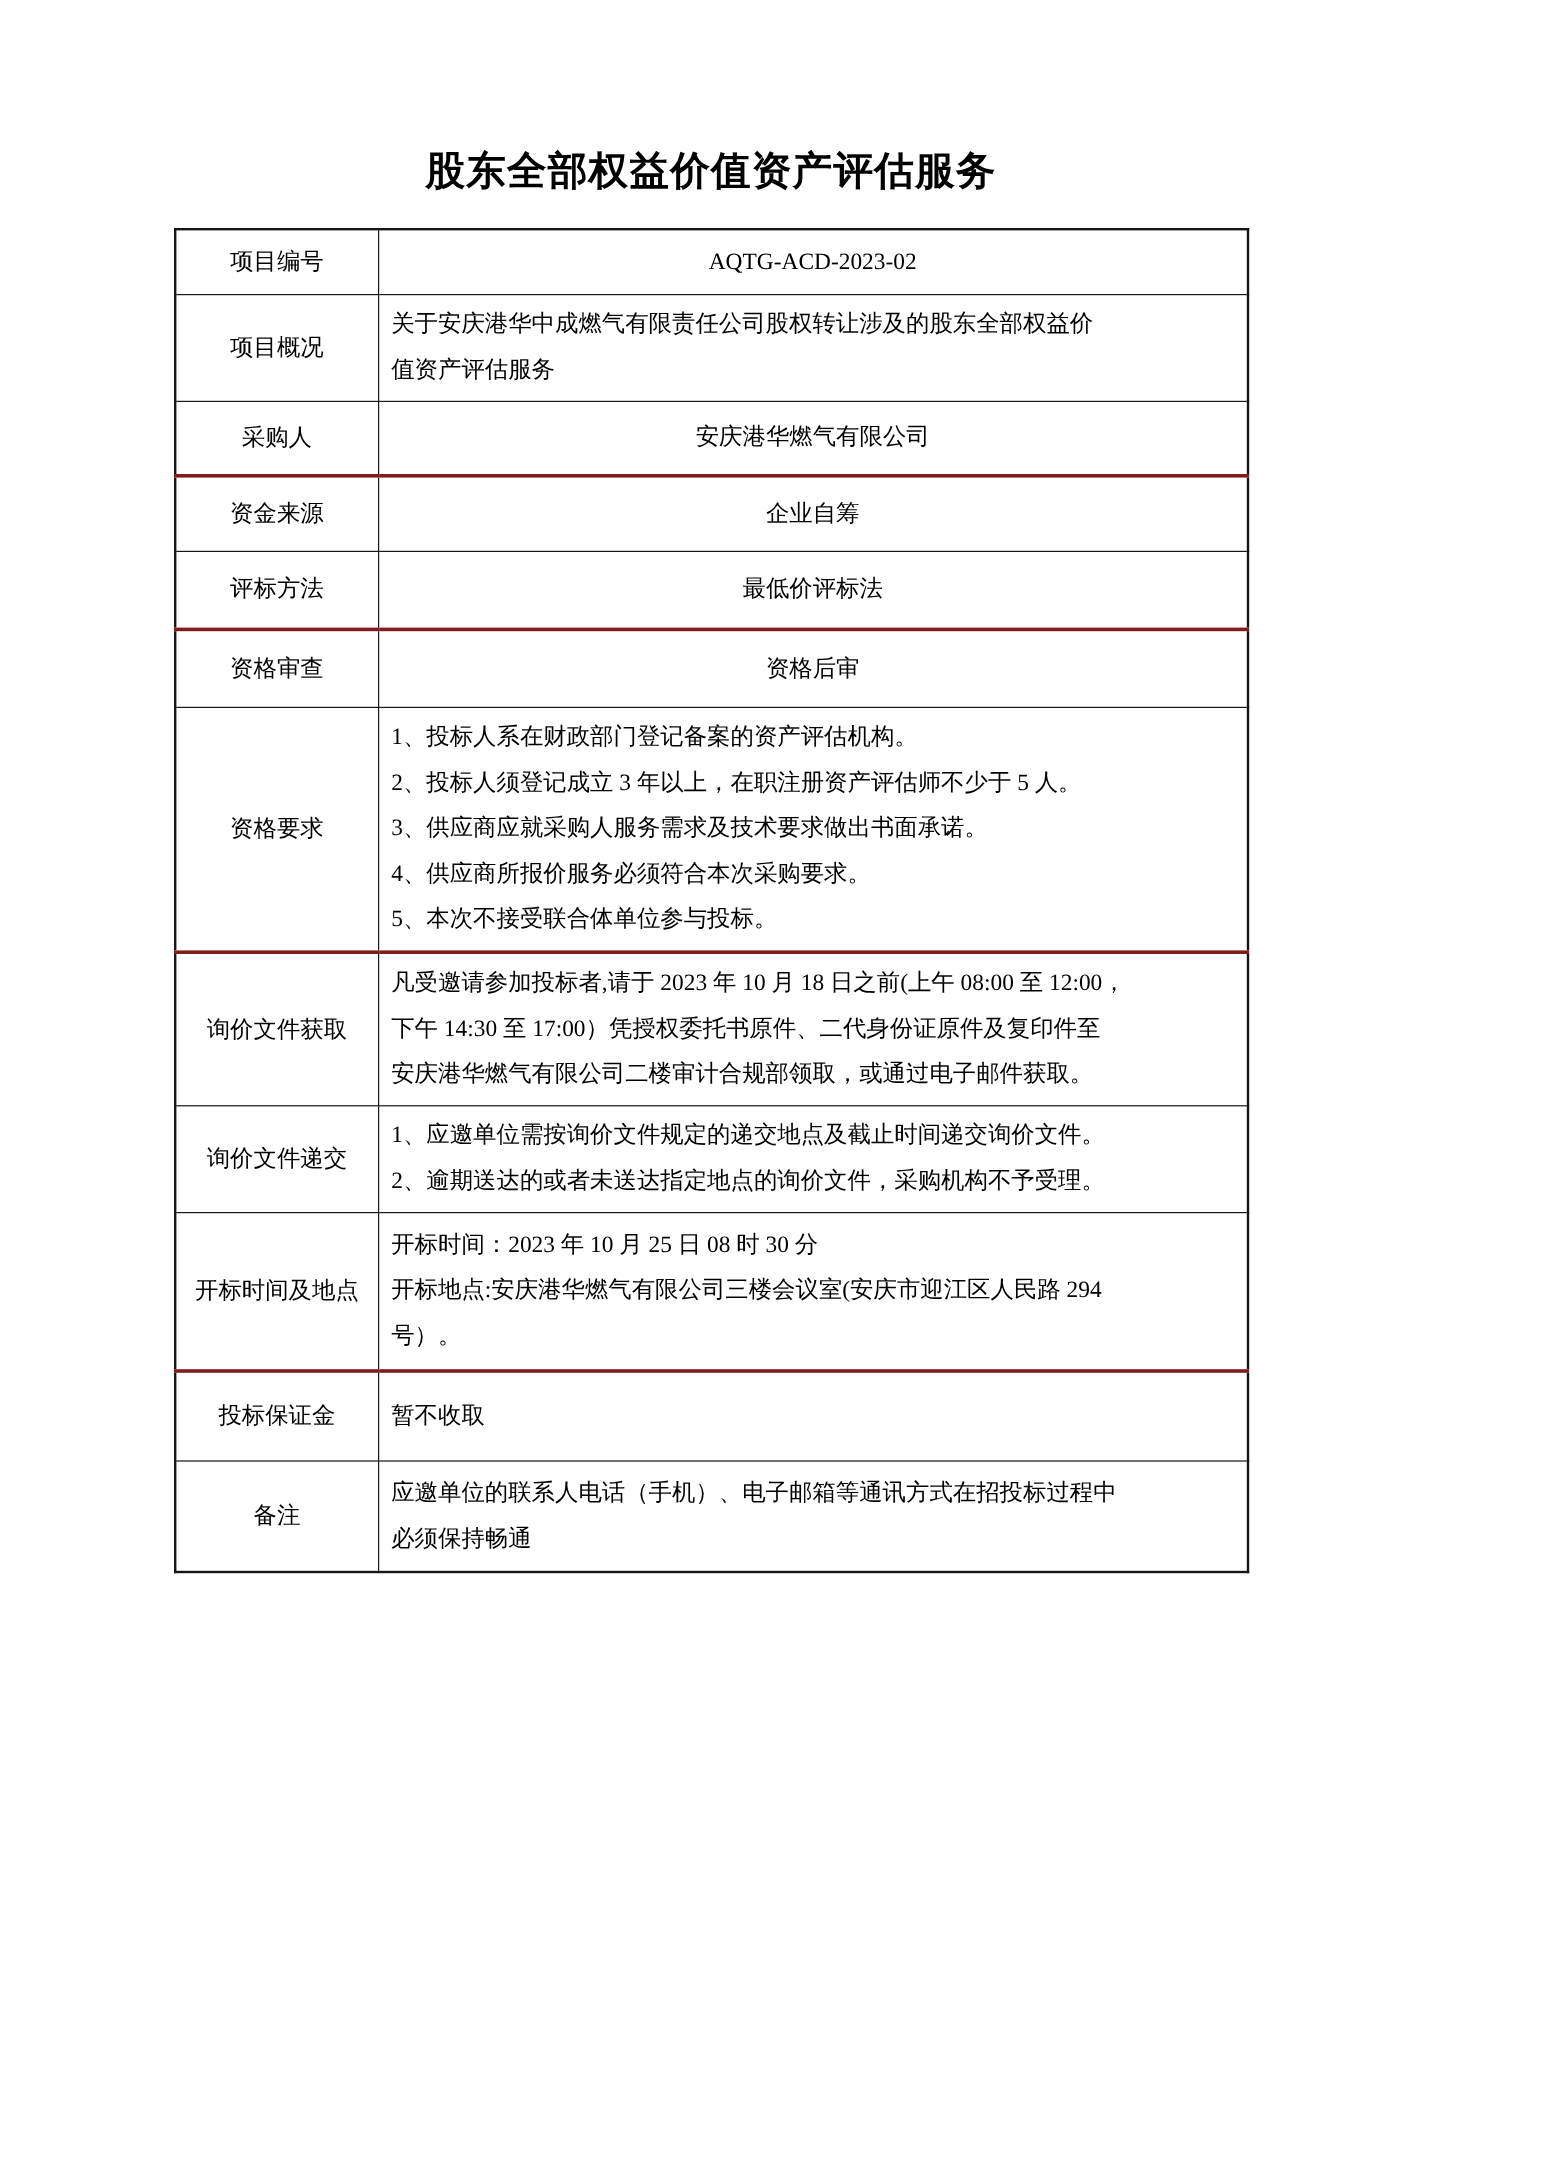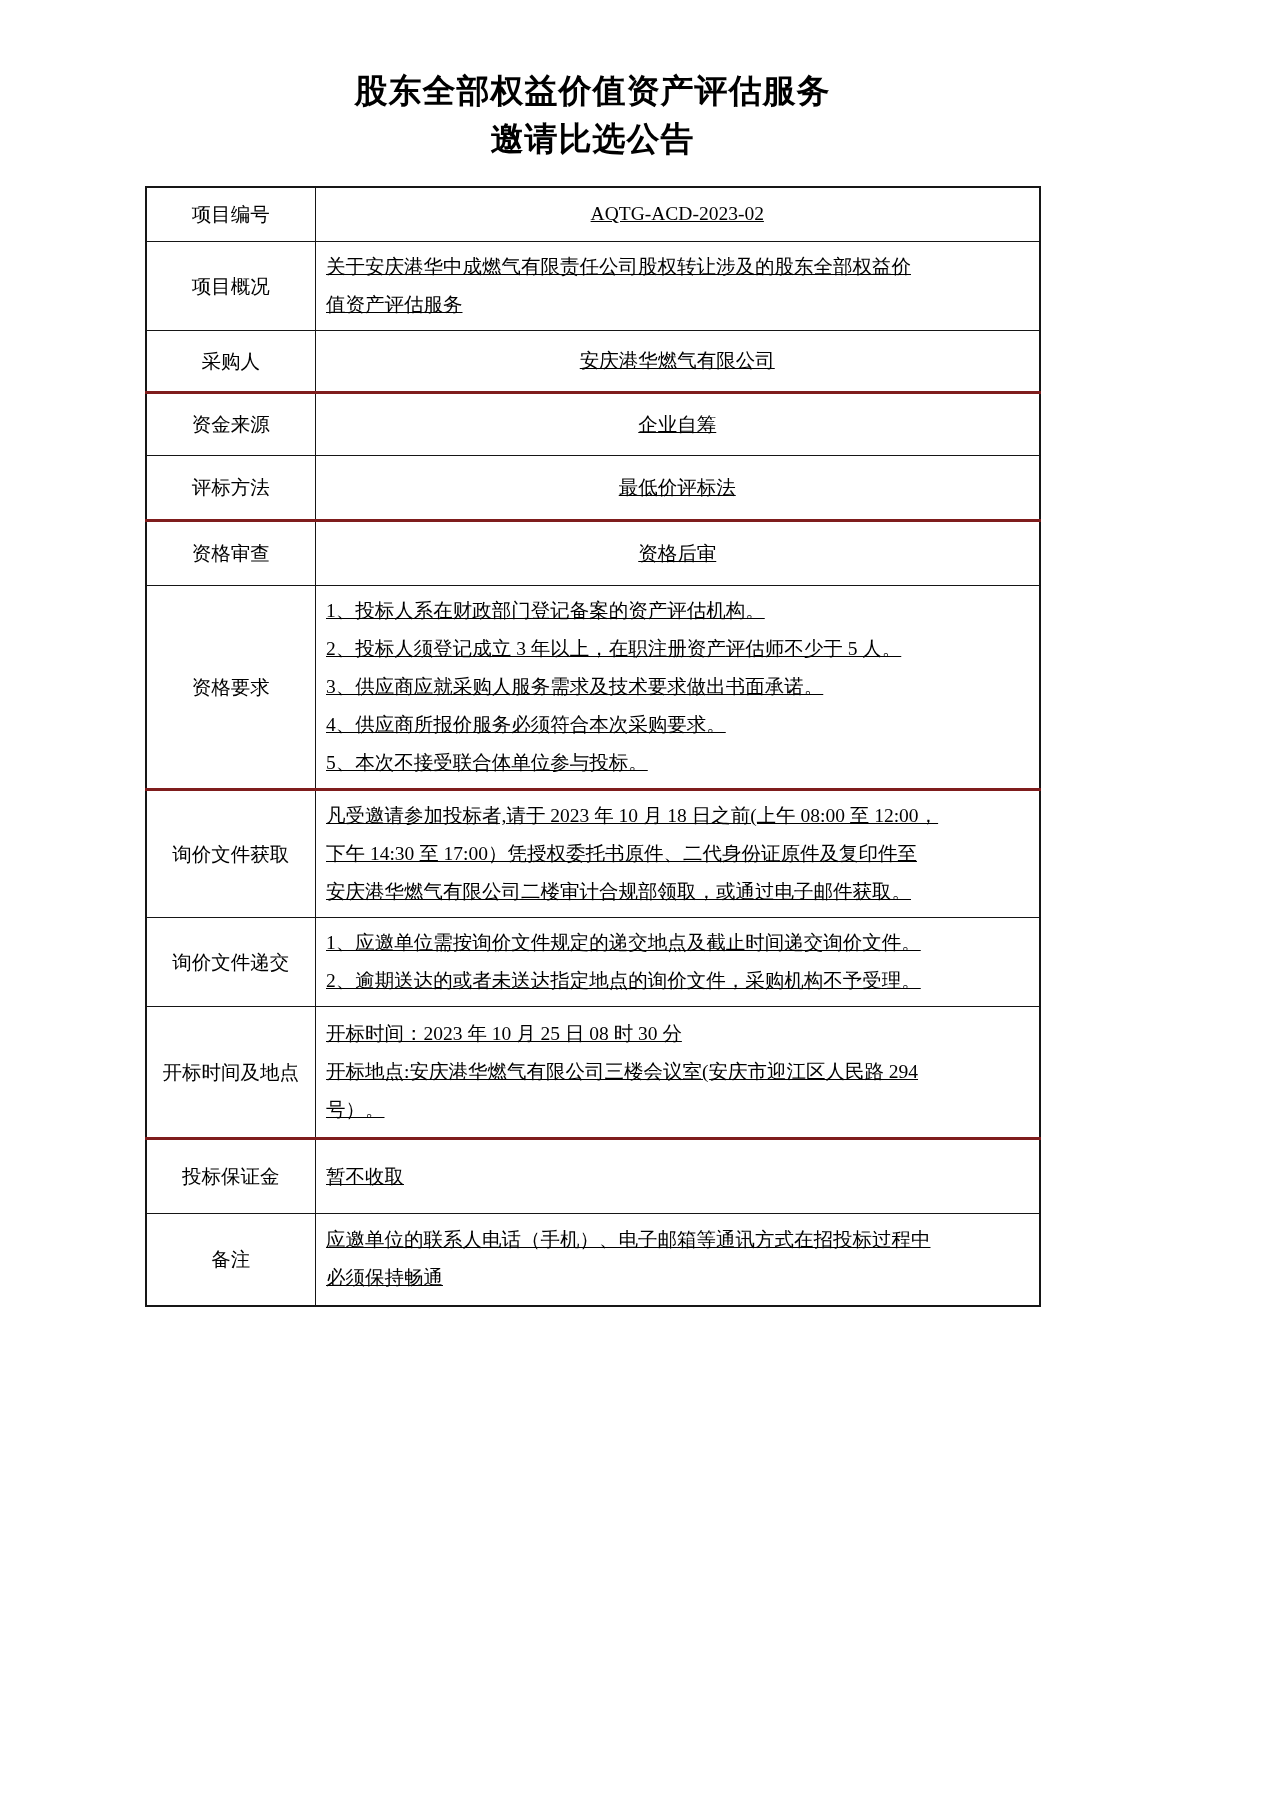--- a/index.html
+++ b/index.html
@@ -8,21 +8,21 @@
     min-height:1818px;
     background:#ffffff;
     color:#000000;
     font-family:"Liberation Serif","DejaVu Serif",serif;
   }
   .page{
     width:1185px;
     min-height:1818px;
     position:relative;
     box-sizing:border-box;
-    padding-top:68px;
+    padding-top:120px;
   }
   .title{
     width:894px;
     margin:0 auto;
     text-align:center;
     font-size:33px;
     font-weight:700;
     line-height:1.45;
     letter-spacing:1px;
   }
@@ -46,31 +46,30 @@
     text-align:center;
     line-height:1.8;
     padding:6px 14px;
   }
   td.value-cell{
     width:724px;
     padding:6px 15px;
   }
   td.value-cell.center{ text-align:center; }
   td.value-cell.left{ text-align:left; }
-  .value-line{ line-height:38px;text-decoration:underline; }
+  .value-line{ line-height:38px; }
   tr.thick-bottom > td{
     border-bottom:3px solid #7f1d1d;
   }
 </style>
 </head>
 <body>
 
 <div class="page">
   <div class="title">股东全部权益价值资产评估服务</div>
-  <div class="title">邀请比选公告</div>
 
   <table class="doc-table">
     <tbody id="table-body">
         <tr style="height: 55px;">
           <td class="label-cell">项目编号</td>
           <td class="value-cell center">
             <div class="value-line">AQTG-ACD-2023-02</div>
           </td>
         </tr>
         <tr style="height: 88px;">

